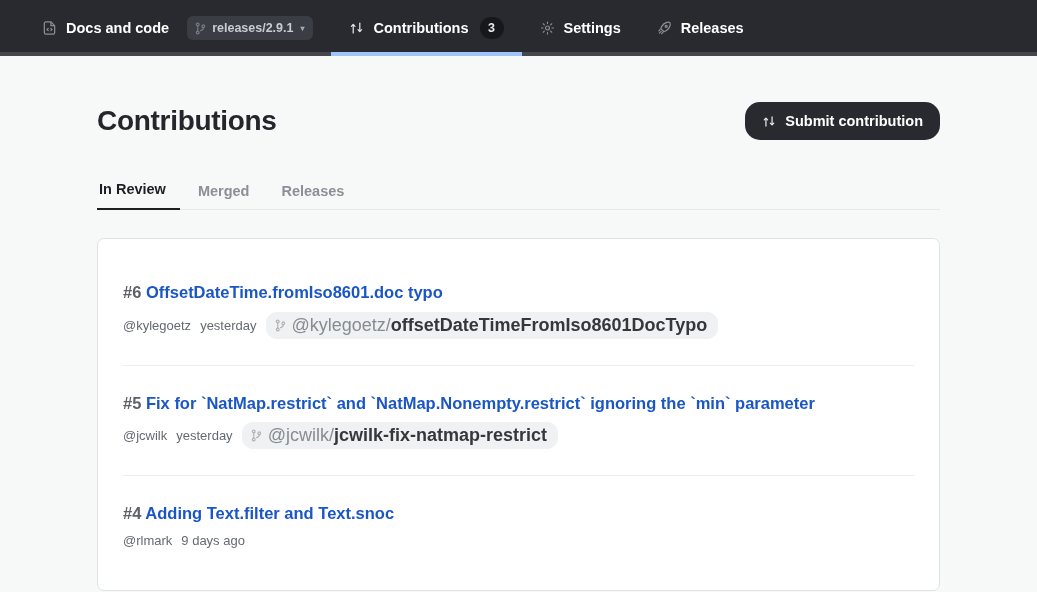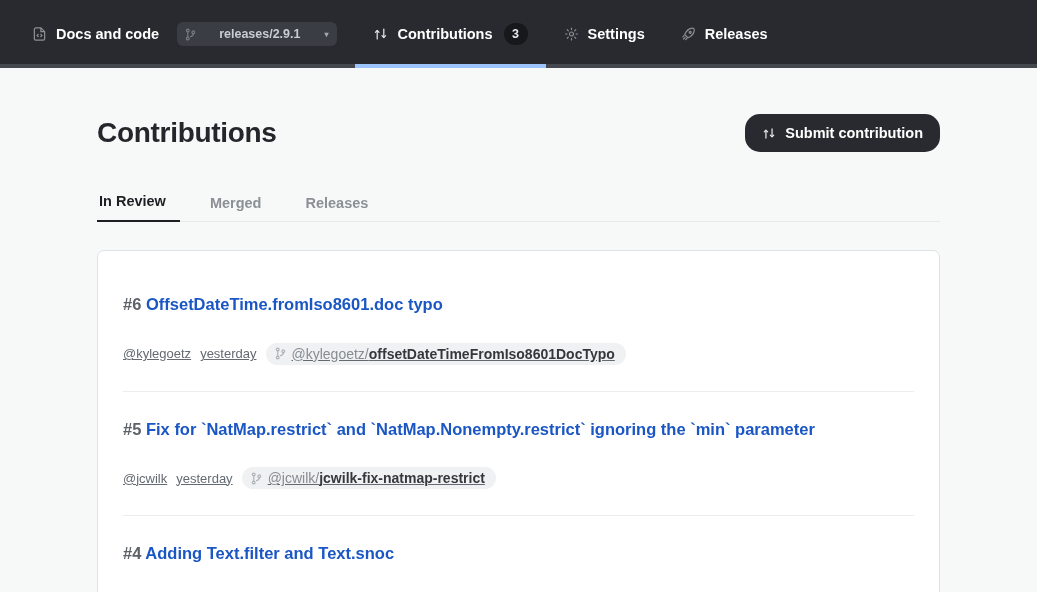--- a/index.html
+++ b/index.html
@@ -7,25 +7,25 @@
     width: 1037px;
     height: 592px;
     background: #f7f8f8;
     font-family: "Liberation Sans", sans-serif;
     -webkit-font-smoothing: antialiased;
   }
 
   
   .topbar {
     position: relative;
-    height: 68px;
+    height: 56px;
     background: #292a2f;
     display: flex;
     align-items: stretch;
-    padding-left: 14px;
+    padding-left: 24px;
   }
   .nav-item {
     position: relative;
     display: flex;
     align-items: center;
     gap: 9px;
     padding: 0 18px;
     color: #ffffff;
     font-size: 14.5px;
     font-weight: 600;
@@ -36,21 +36,21 @@
   .nav-item.active .nav-ico { opacity: .95; }
   .nav-underline {
     position: absolute;
     left: 0; right: 0; bottom: 0;
     height: 4px;
     background: #9dc4fb;
   }
   .branch-chip {
     display: inline-flex;
     align-items: center;
-    gap: 23px;
+    gap: 6px;
     background: #3b3d44;
     border-radius: 6px;
     padding: 5px 9px 5px 8px;
     margin-left: 9px;
     color: #c9ccd3;
     font-size: 12.5px;
     font-weight: 700;
     cursor: pointer;
   }
   .branch-chip .caret {
@@ -114,21 +114,21 @@
     font-weight: 700;
     font-family: "Liberation Sans", sans-serif;
     cursor: pointer;
   }
   .submit-btn .nav-ico { display: flex; align-items: center; opacity: .9; }
 
   
   .tabs {
     display: flex;
     align-items: flex-end;
-    gap: 16px;
+    gap: 4px;
     margin-top: 40px;
     border-bottom: 1px solid #e7e8ea;
   }
   .tab {
     padding: 0 14px 11px 14px;
     font-size: 14.5px;
     font-weight: 700;
     color: #8b9096;
     cursor: pointer;
     position: relative;
@@ -163,34 +163,33 @@
   .row-num { color: #5d6269; }
   .row-link {
     color: #1a56c4;
     cursor: pointer;
     text-decoration: none;
   }
   .row-meta {
     display: flex;
     align-items: center;
     gap: 9px;
-    margin-top: 28px;
+    margin-top: 9px;
     font-size: 13px;
     color: #646a71;
-    text-decoration: underline;
   }
   .meta-author { white-space: nowrap; }
   .branch-badge {
     display: inline-flex;
     align-items: center;
     gap: 6px;
     background: #f0f1f3;
     border-radius: 11px;
     padding: 3px 11px 3px 9px;
-    font-size: 14px;
+    font-size: 18px;
     white-space: nowrap;
     cursor: pointer;
   }
   .branch-badge .bb-owner { color: #868c93; }
   .branch-badge .bb-name { color: #34383d; font-weight: 600; }
   .branch-badge .nav-ico { display: flex; align-items: center; opacity: .38; }
 </style>
 </head>
 <body>
 

